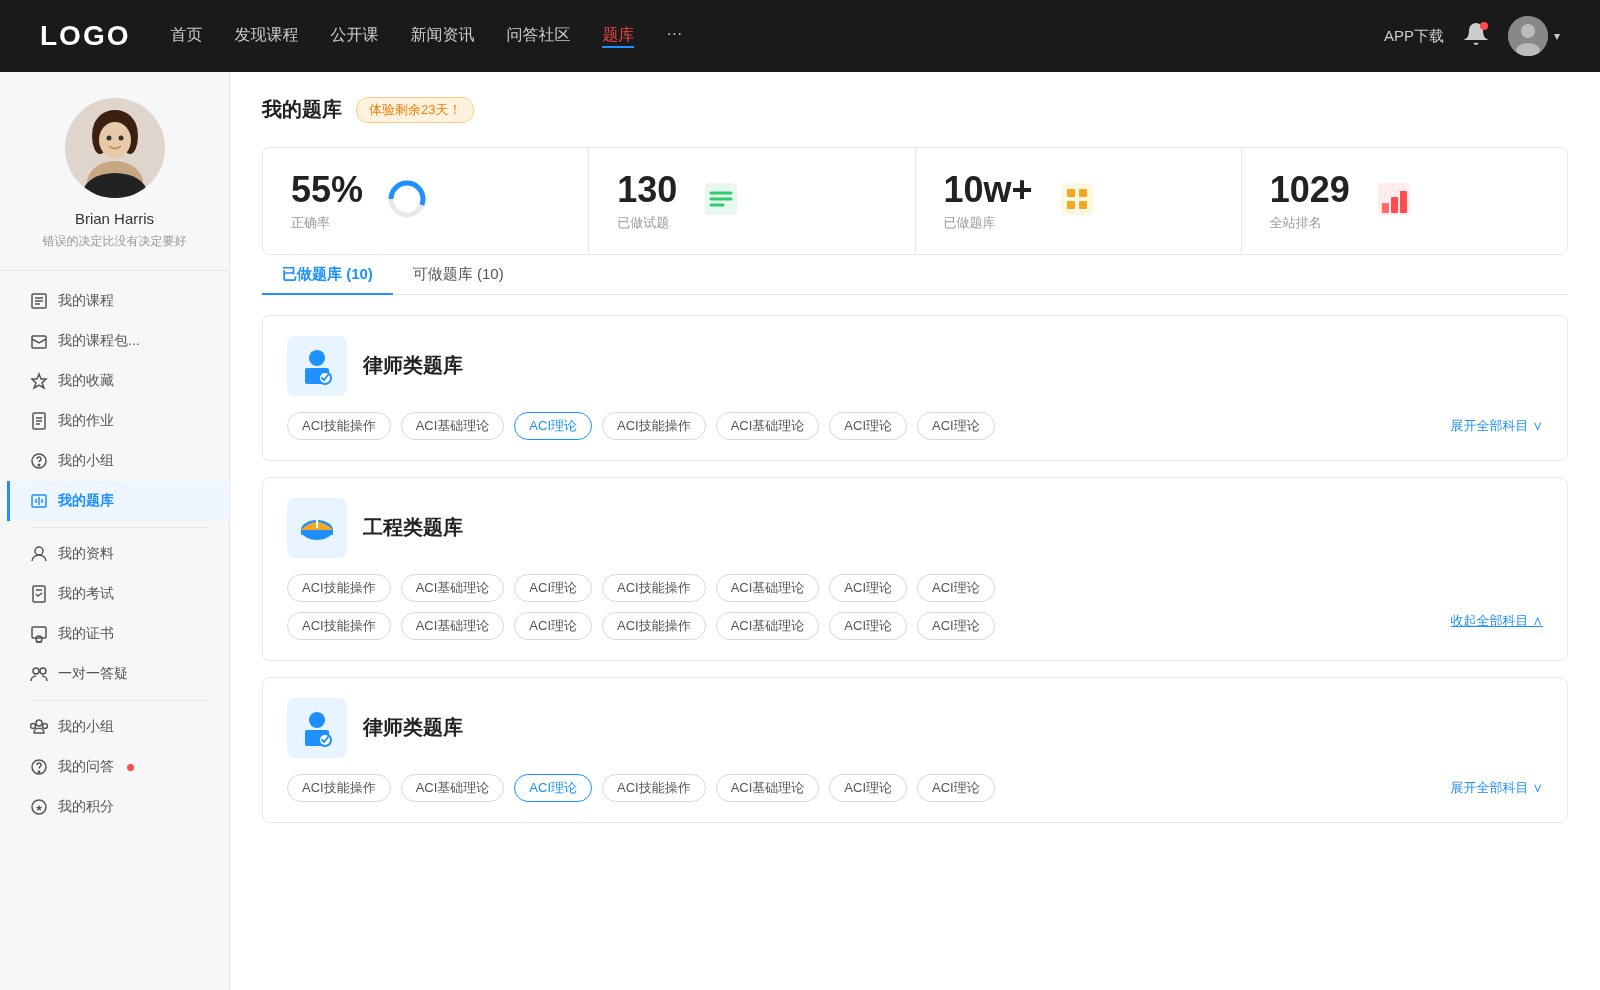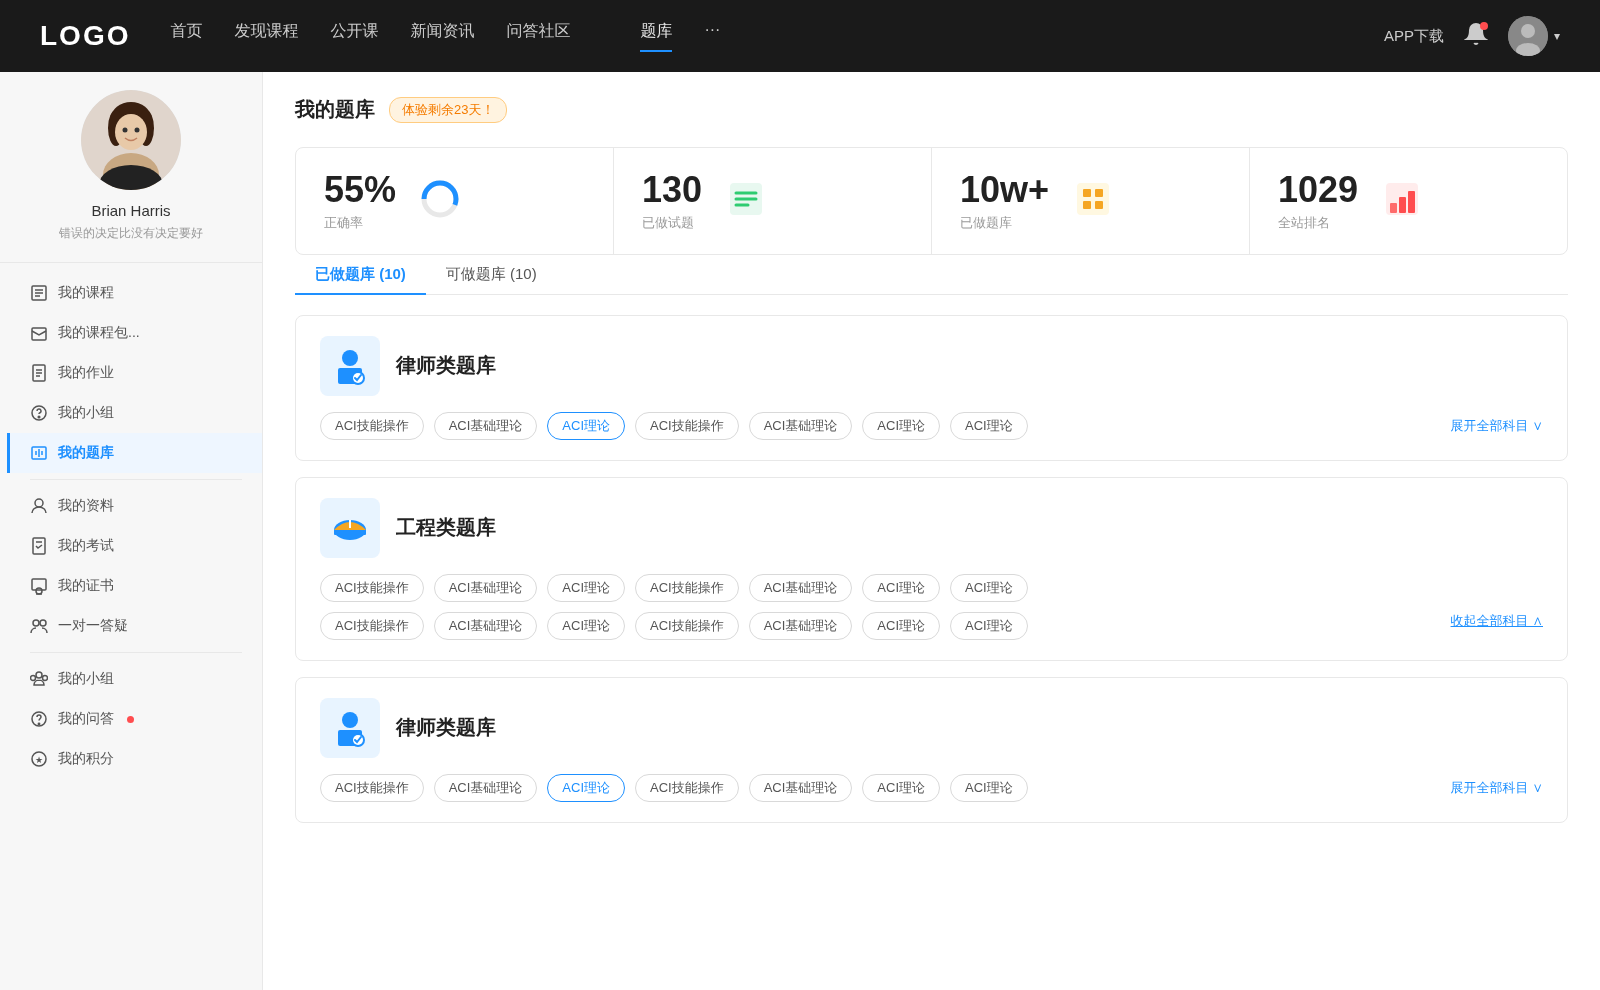--- a/index.html
+++ b/index.html
@@ -3,36 +3,36 @@
   <meta charset="utf-8">
   <style>
     * { margin: 0; padding: 0; box-sizing: border-box; }
     body { font-family: -apple-system, BlinkMacSystemFont, "PingFang SC", "Microsoft YaHei", sans-serif; background: #f5f5f5; width: 1600px; height: 990px; overflow: hidden; }
 
     
     .header { background: #1a1a1a; height: 72px; display: flex; align-items: center; padding: 0 40px; gap: 40px; }
     .logo { color: white; font-size: 28px; font-weight: 900; letter-spacing: 2px; min-width: 80px; }
     .nav { display: flex; gap: 32px; flex: 1; }
     .nav-item { color: #ccc; font-size: 16px; cursor: pointer; white-space: nowrap; }
-    .nav-item.active { color: #e5e5e5; border-bottom: 2px solid #1e90ff; padding-bottom: 8px; margin-left: 38px; }
+    .nav-item.active { color: #ef4444; border-bottom: 2px solid #1e90ff; padding-bottom: 0; }
     .header-right { display: flex; align-items: center; gap: 20px; margin-left: auto; }
     .app-download { color: #ccc; font-size: 15px; cursor: pointer; }
     .bell-icon { position: relative; cursor: pointer; }
     .bell-icon svg { width: 24px; height: 24px; fill: #ccc; }
     .bell-dot { position: absolute; top: 0; right: 0; width: 8px; height: 8px; background: #ff4d4f; border-radius: 50%; }
     .avatar-wrap { display: flex; align-items: center; gap: 6px; cursor: pointer; }
     .avatar-img { width: 40px; height: 40px; border-radius: 50%; background: #888; overflow: hidden; }
     .avatar-img svg { width: 100%; height: 100%; }
     .chevron { color: #ccc; font-size: 12px; }
 
     
     .layout { display: flex; height: calc(990px - 72px); }
 
     
-    .sidebar { width: 263px; background: #f7f7f7; border-right: 1px solid #e8e8e8; padding: 8px 0; flex-shrink: 0; overflow-y: auto; }
+    .sidebar { width: 230px; background: #f7f7f7; border-right: 1px solid #e8e8e8; padding: 16px 0; flex-shrink: 0; overflow-y: auto; }
     .profile-section { display: flex; flex-direction: column; align-items: center; padding: 10px 20px 20px; border-bottom: 1px solid #e8e8e8; margin-bottom: 10px; }
     .profile-avatar { width: 100px; height: 100px; border-radius: 50%; background: #e0e0e0; overflow: hidden; margin-bottom: 12px; }
     .profile-avatar svg { width: 100%; height: 100%; }
     .profile-name { font-size: 15px; color: #333; font-weight: 500; margin-bottom: 6px; }
     .profile-motto { font-size: 12px; color: #999; text-align: center; }
     .sidebar-menu { list-style: none; padding: 0 0 0 10px; }
     .sidebar-menu li { display: flex; align-items: center; gap: 10px; padding: 11px 20px; font-size: 14px; color: #555; cursor: pointer; }
     .sidebar-menu li.active { color: #1e90ff; background: #eef6ff; border-left: 3px solid #1e90ff; margin-left: -3px; font-weight: 600; }
     .sidebar-menu li .menu-icon { width: 18px; height: 18px; flex-shrink: 0; color: inherit; }
     .sidebar-divider { height: 1px; background: #e8e8e8; margin: 6px 20px; }
@@ -150,20 +150,28 @@
           <svg viewBox="0 0 18 18" fill="none" stroke="currentColor" stroke-width="1.5">
               <rect x="2" y="4" width="14" height="12" rx="1"></rect>
               <polyline points="2,7 9,11 16,7"></polyline>
             </svg>
         </span>
         <span>我的课程包...</span>
       </li>
       <li>
         <span class="menu-icon">
           <svg viewBox="0 0 18 18" fill="none" stroke="currentColor" stroke-width="1.5">
+              <polygon points="9,2 11,7 16,7 12,11 14,16 9,13 4,16 6,11 2,7 7,7"></polygon>
+            </svg>
+        </span>
+        <span>我的收藏</span>
+      </li>
+      <li>
+        <span class="menu-icon">
+          <svg viewBox="0 0 18 18" fill="none" stroke="currentColor" stroke-width="1.5">
               <rect x="3" y="1" width="12" height="16" rx="1"></rect>
               <line x1="6" y1="6" x2="12" y2="6"></line>
               <line x1="6" y1="9" x2="12" y2="9"></line>
               <line x1="6" y1="12" x2="10" y2="12"></line>
             </svg>
         </span>
         <span>我的作业</span>
       </li>
       <li>
         <span class="menu-icon">

